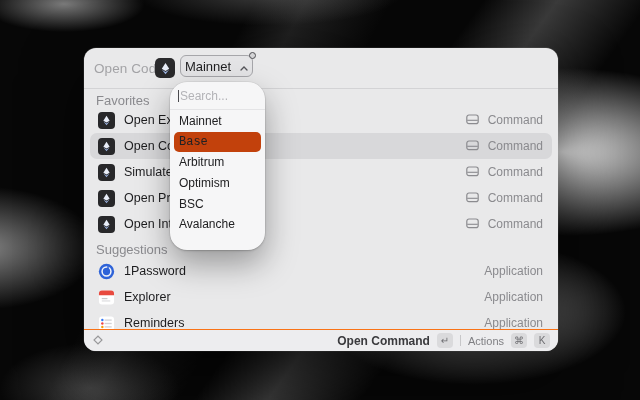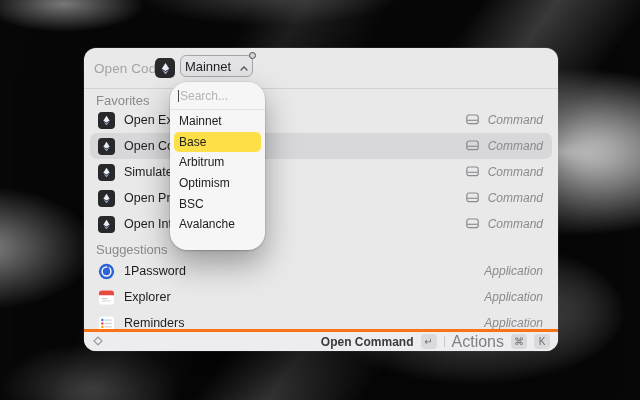--- a/index.html
+++ b/index.html
@@ -40,45 +40,45 @@
   .lbl-sug{top:194px;}
   .row{position:absolute;left:6px;width:462px;height:26px;border-radius:7px;
     display:flex;align-items:center;gap:9px;padding:0 9px 0 8px;box-sizing:border-box;}
   .row.selected{background:#d8d8da;}
   .app-icon{width:17px;height:17px;border-radius:4px;flex:none;
     display:flex;align-items:center;justify-content:center;overflow:hidden;}
   .eth-bg{background:#28282a;}
   .row-title{font-size:12.5px;color:#1d1d1f;white-space:nowrap;}
   .row-sub{font-size:12px;color:#97979b;white-space:nowrap;}
   .spacer{flex:1;}
-  .row-type{font-size:12px;color:#8a8a8e;white-space:nowrap;font-style:italic;}
+  .row-type{font-size:12px;color:#8a8a8e;white-space:nowrap;}
   .r0{top:59px}.r1{top:85px}.r2{top:111px}.r3{top:137px}.r4{top:163px}
   .s0{top:210px}.s1{top:236px}.s2{top:262px}
   
   .footer{position:absolute;left:0;right:0;bottom:0;height:22px;background:#ededef;
-    border-top:3px solid #f97316;border-radius:0 0 12px 12px;
+    border-top:1px solid #f97316;border-radius:0 0 12px 12px;
     display:flex;align-items:center;padding:0 8px;box-sizing:border-box;z-index:30;gap:7px;}
   .f-spacer{flex:1;}
   .f-primary{font-size:12px;font-weight:700;color:#3a3a3d;}
-  .f-secondary{font-size:16px;color:#7f7f83;}
+  .f-secondary{font-size:11px;color:#7f7f83;}
   .kbd{height:15px;min-width:16px;padding:0 3px;background:#dadadc;border-radius:4px;
     color:#6e6e72;font-size:10px;display:flex;align-items:center;justify-content:center;box-sizing:border-box;}
   .vdiv{width:1px;height:11px;background:#c7c7c9;}
   
   .dropdown{position:absolute;left:86px;top:34px;width:95px;height:168px;
     background:#f6f6f7;border-radius:17px;z-index:20;
     box-shadow:0 1px 2px rgba(0,0,0,.18), 0 14px 32px rgba(0,0,0,.35), 0 0 0 .5px rgba(0,0,0,.08);}
   .dd-search{position:absolute;top:0;left:0;right:0;height:27px;display:flex;align-items:center;padding-left:8px;}
   .text-caret{width:1px;height:12px;background:#4a4a4e;margin-right:1px;}
   .dd-ph{font-size:12px;color:#b3b3b7;}
   .dd-sep{position:absolute;top:27px;left:0;right:0;height:1px;background:#e4e4e6;}
   .dd-options{position:absolute;top:29px;left:4px;right:4px;}
   .dd-opt{height:20.6px;display:flex;align-items:center;padding-left:5px;
     font-size:12px;color:#212123;border-radius:5px;}
-  .dd-opt.selected{background:#fde047;}
+  .dd-opt.selected{background:#c2410c;font-family:Liberation Mono, monospace;}
 </style>
 </head>
 <body>
 
 <div class="stage">
   <div class="window">
 
     <div class="topbar">
       <span class="query">Open Code</span>
       <span class="tb-eth">

